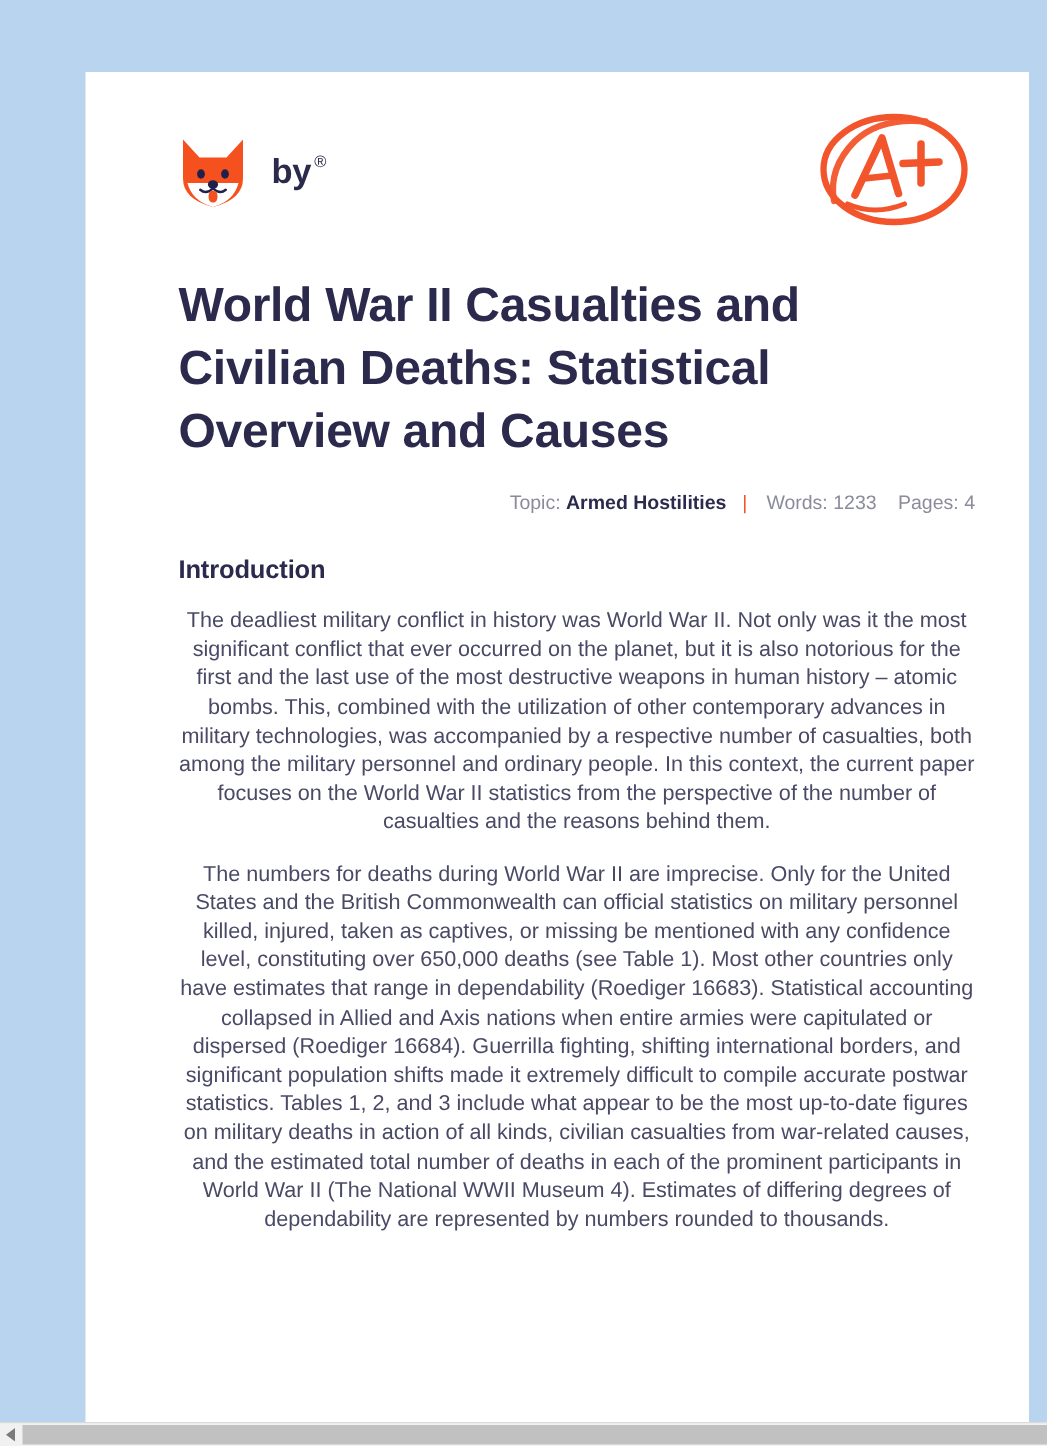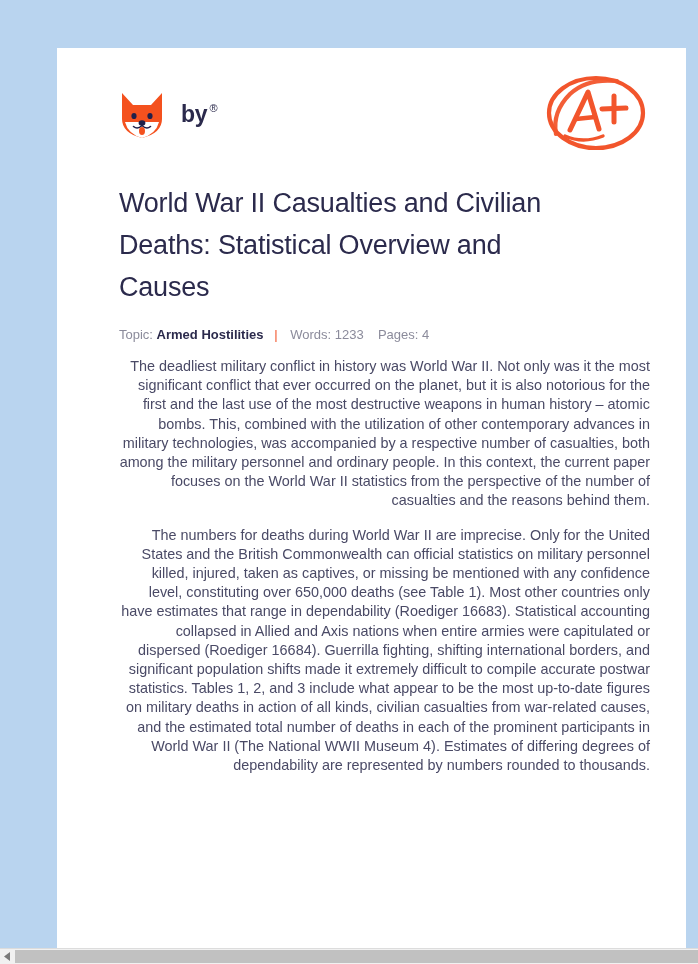--- a/index.html
+++ b/index.html
@@ -72,35 +72,36 @@
 
   .grade-mark {
     width: 107px;
     height: 84px;
     flex: 0 0 auto;
     display: block;
   }
 
   
   .doc-title {
-    font-size: 27px;
+    font-size: 32px;
     line-height: 42px;
-    font-weight: normal;
+    font-weight: bold;
     color: #2b2a4c;
     margin: 22px 0 0 0;
     letter-spacing: -0.2px;
     max-width: 430px;
   }
 
   
   .doc-meta {
     margin-top: 19px;
     font-size: 13px;
     color: #8b8b9b;
     white-space: nowrap;
+    text-align: right;
   }
   .doc-meta .meta-strong {
     color: #2b2a4c;
     font-weight: bold;
   }
   .doc-meta .meta-sep {
     color: #f2552c;
     margin: 0 9px 0 7px;
   }
   .doc-meta .meta-gap {
@@ -118,21 +119,21 @@
   }
   .section-heading.tight {
     margin-top: 2px;
   }
 
   .body-par {
     font-size: 14.4px;
     line-height: 19.2px;
     color: #4a4a66;
     margin: 15px 0 0 0;
-    text-align: right;
+    text-align: center;
   }
 
   
   #hscroll {
     position: absolute;
     left: 0;
     bottom: 0;
     width: 698px;
     height: 16px;
     background: #f1f1f1;
@@ -208,20 +209,21 @@
       <span>Topic:</span>
       <span class="meta-strong">Armed Hostilities</span>
       <span class="meta-sep">|</span>
       <span>Words:</span>
       <span>1233</span>
       <span class="meta-gap"></span>
       <span>Pages:</span>
       <span>4</span>
     </div>
 
+    <h2 class="section-heading">Introduction</h2>
     <p class="body-par">The deadliest military conflict in history was World War II. Not only was it the most significant conflict that ever occurred on the planet, but it is also notorious for the first and the last use of the most destructive weapons in human history – atomic bombs. This, combined with the utilization of other contemporary advances in military technologies, was accompanied by a respective number of casualties, both among the military personnel and ordinary people. In this context, the current paper focuses on the World War II statistics from the perspective of the number of casualties and the reasons behind them.</p>
 
     <p class="body-par">The numbers for deaths during World War II are imprecise. Only for the United States and the British Commonwealth can official statistics on military personnel killed, injured, taken as captives, or missing be mentioned with any confidence level, constituting over 650,000 deaths (see Table 1). Most other countries only have estimates that range in dependability (Roediger 16683). Statistical accounting collapsed in Allied and Axis nations when entire armies were capitulated or dispersed (Roediger 16684). Guerrilla fighting, shifting international borders, and significant population shifts made it extremely difficult to compile accurate postwar statistics. Tables 1, 2, and 3 include what appear to be the most up-to-date figures on military deaths in action of all kinds, civilian casualties from war-related causes, and the estimated total number of deaths in each of the prominent participants in World War II (The National WWII Museum 4). Estimates of differing degrees of dependability are represented by numbers rounded to thousands.</p>
 
   </div>
 </div>
 
 <div id="hscroll">
   <div class="sb-arrow">
     <svg width="7" height="9" viewBox="0 0 7 9">

